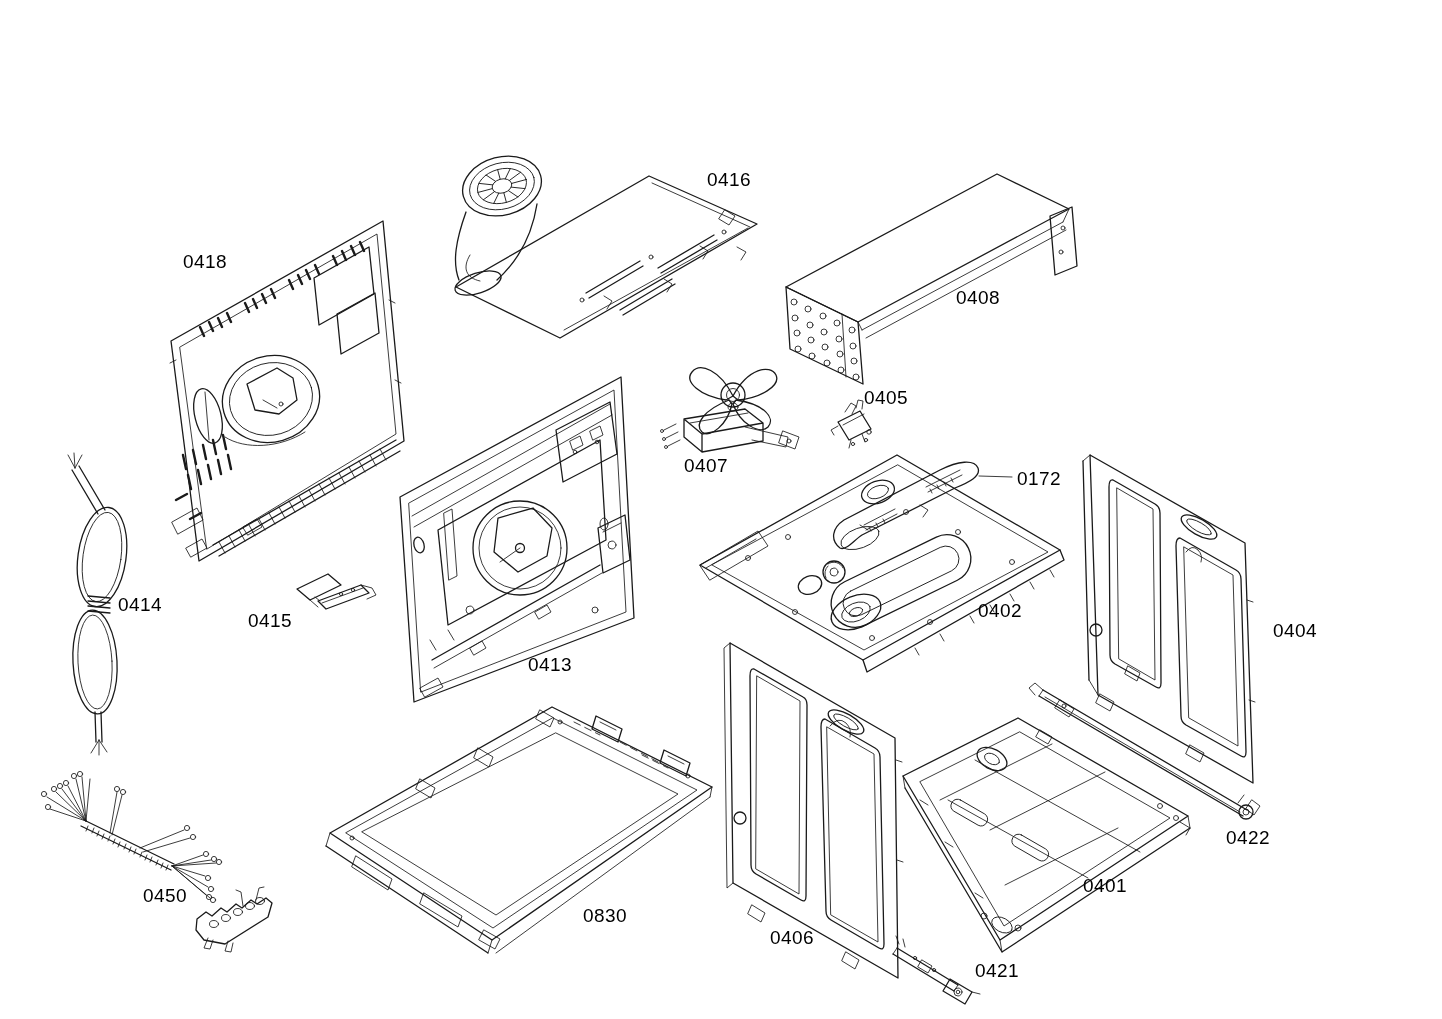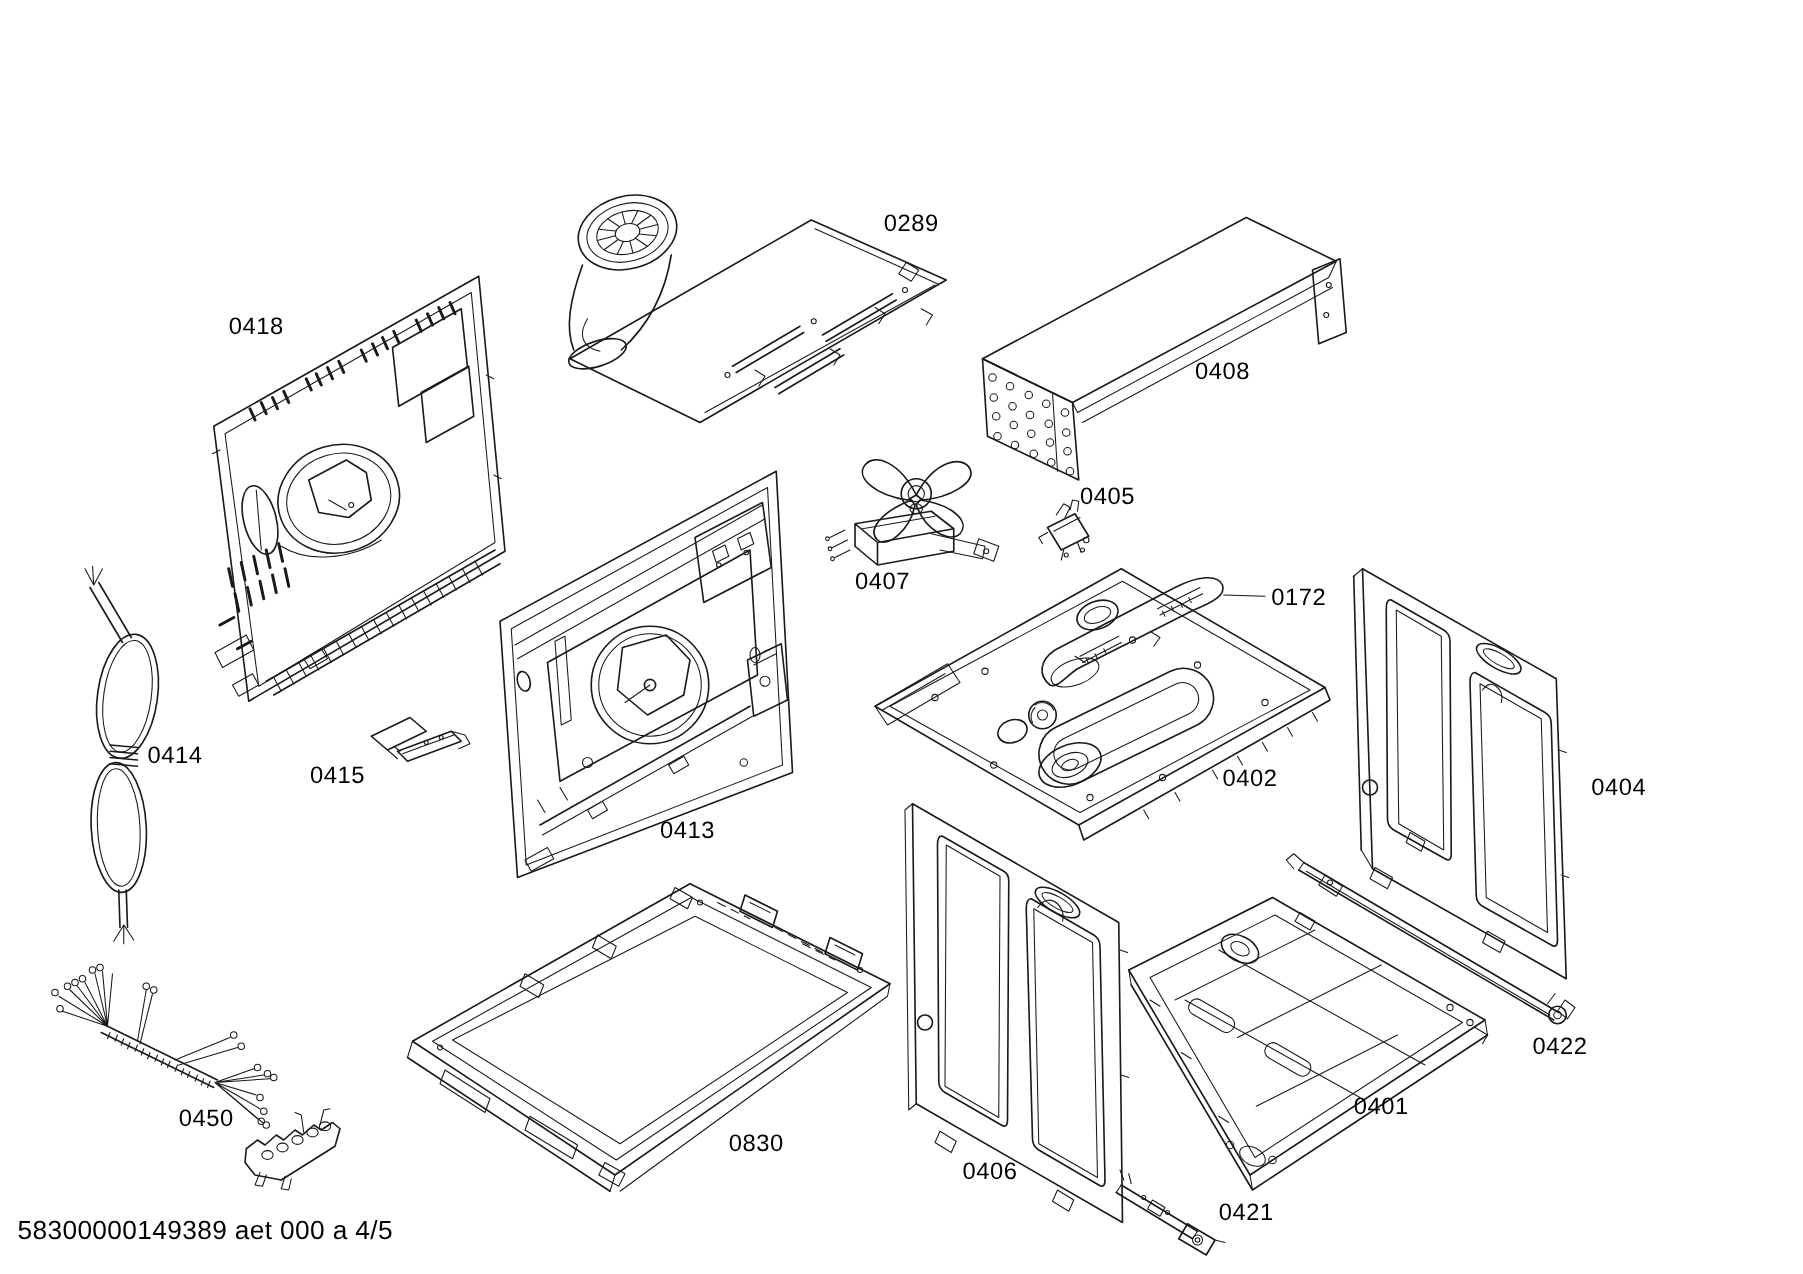--- a/index.html
+++ b/index.html
@@ -316,31 +316,30 @@
     <ellipse class="h" cx="214" cy="924" rx="4.5" ry="3.5"></ellipse>
         <ellipse class="h" cx="226" cy="918" rx="4.5" ry="3.5"></ellipse>
         <ellipse class="h" cx="238" cy="912" rx="4.5" ry="3.5"></ellipse>
         <ellipse class="h" cx="250" cy="906" rx="4.5" ry="3.5"></ellipse>
         <ellipse class="h" cx="260" cy="901" rx="4.5" ry="3.5"></ellipse>
     <path class="h" d="M208,938 l-4,10 l6,1 l3,-9 M228,941 l-3,10 l6,1 l2,-9 M243,906 l-2,-14 l-5,-2 M256,900 l3,-12 l5,-1"></path>
   </g>
 </svg>
 
   <div class="plabel" style="left:1083px;top:876px">0401</div>
-  <div class="plabel" style="left:978px;top:614px">0402</div>
+  <div class="plabel" style="left:978px;top:601px">0402</div>
   <div class="plabel" style="left:1017px;top:469px">0172</div>
   <div class="plabel" style="left:1273px;top:621px">0404</div>
   <div class="plabel" style="left:864px;top:388px">0405</div>
   <div class="plabel" style="left:770px;top:928px">0406</div>
   <div class="plabel" style="left:684px;top:456px">0407</div>
   <div class="plabel" style="left:956px;top:288px">0408</div>
   <div class="plabel" style="left:528px;top:655px">0413</div>
   <div class="plabel" style="left:118px;top:595px">0414</div>
   <div class="plabel" style="left:248px;top:611px">0415</div>
-  <div class="plabel" style="left:707px;top:170px">0289</div>
+  <div class="plabel" style="left:707px;top:170px">0416</div>
   <div class="plabel" style="left:183px;top:252px">0418</div>
   <div class="plabel" style="left:975px;top:961px">0421</div>
   <div class="plabel" style="left:1226px;top:828px">0422</div>
   <div class="plabel" style="left:583px;top:906px">0830</div>
   <div class="plabel" style="left:143px;top:886px">0450</div>
 
-  <div class="footer">58300000149389 aet 000 a 4/5</div>
 </div>
 
 </body></html>

